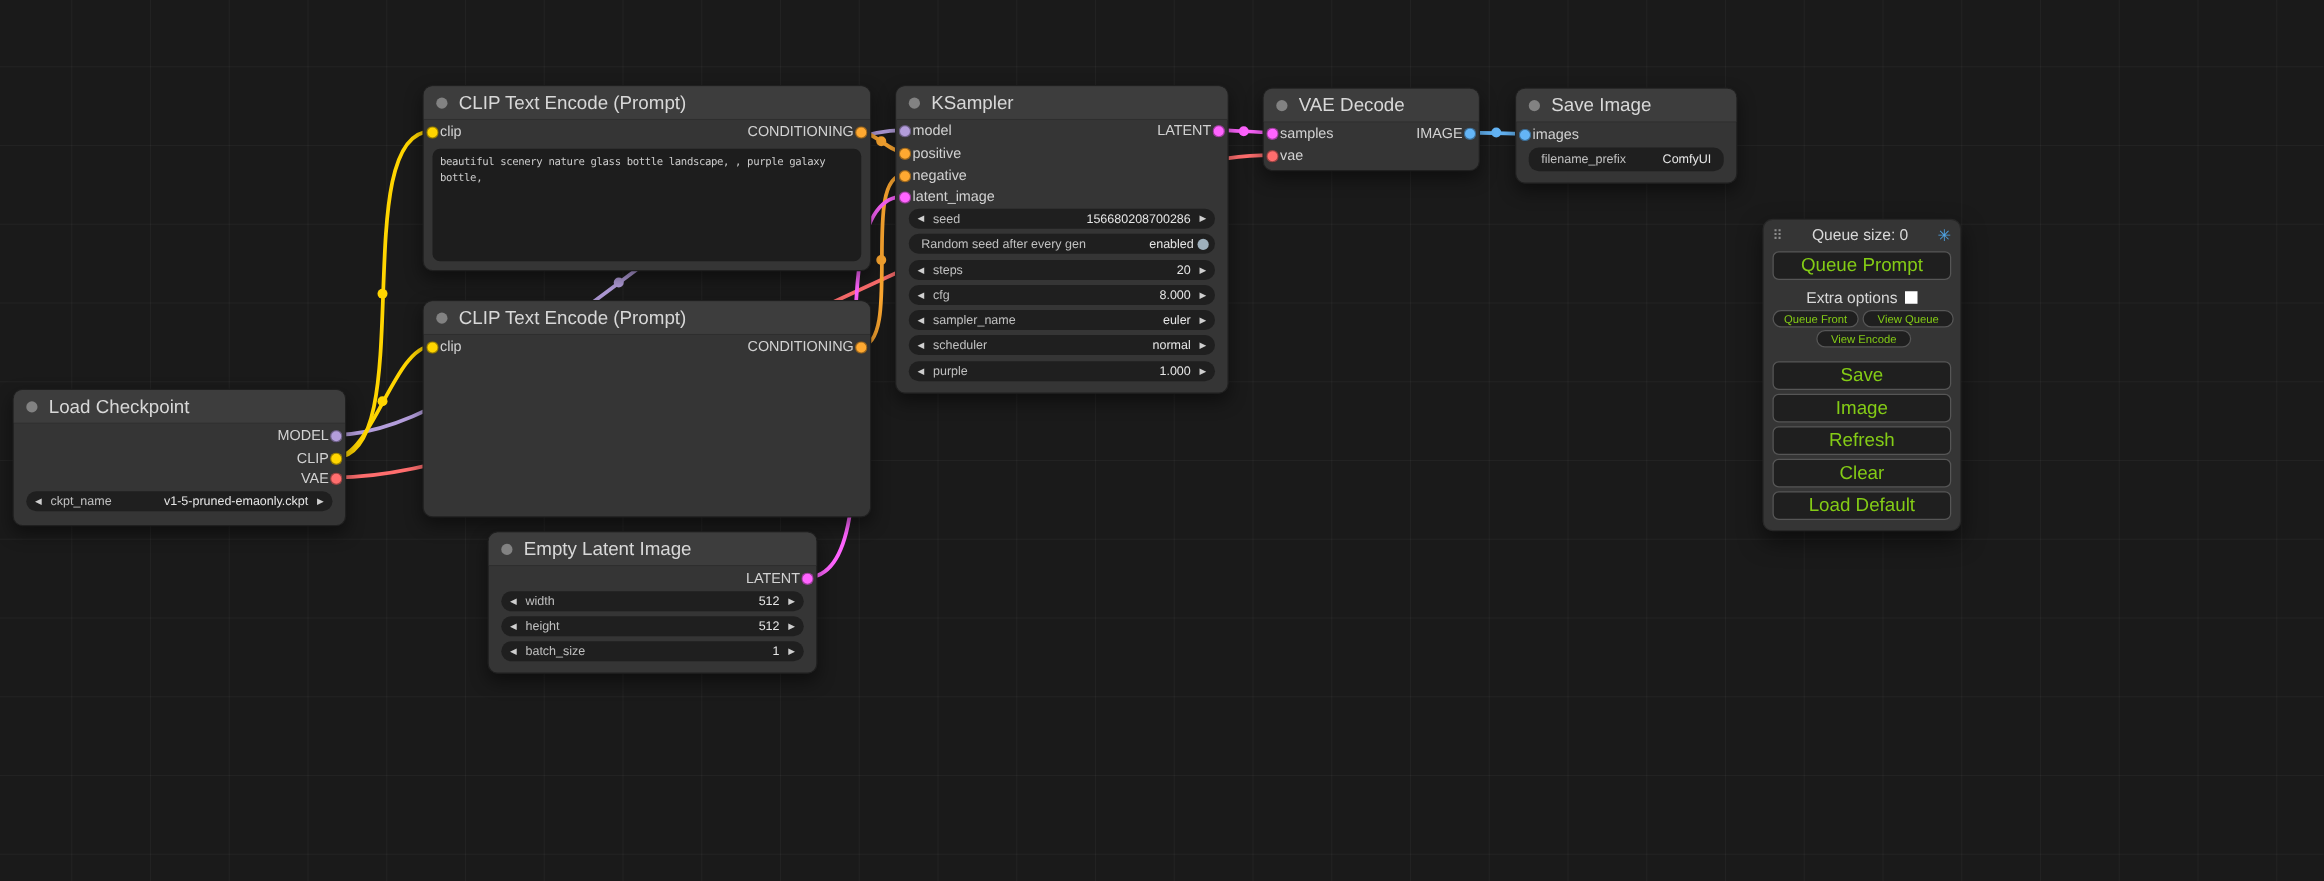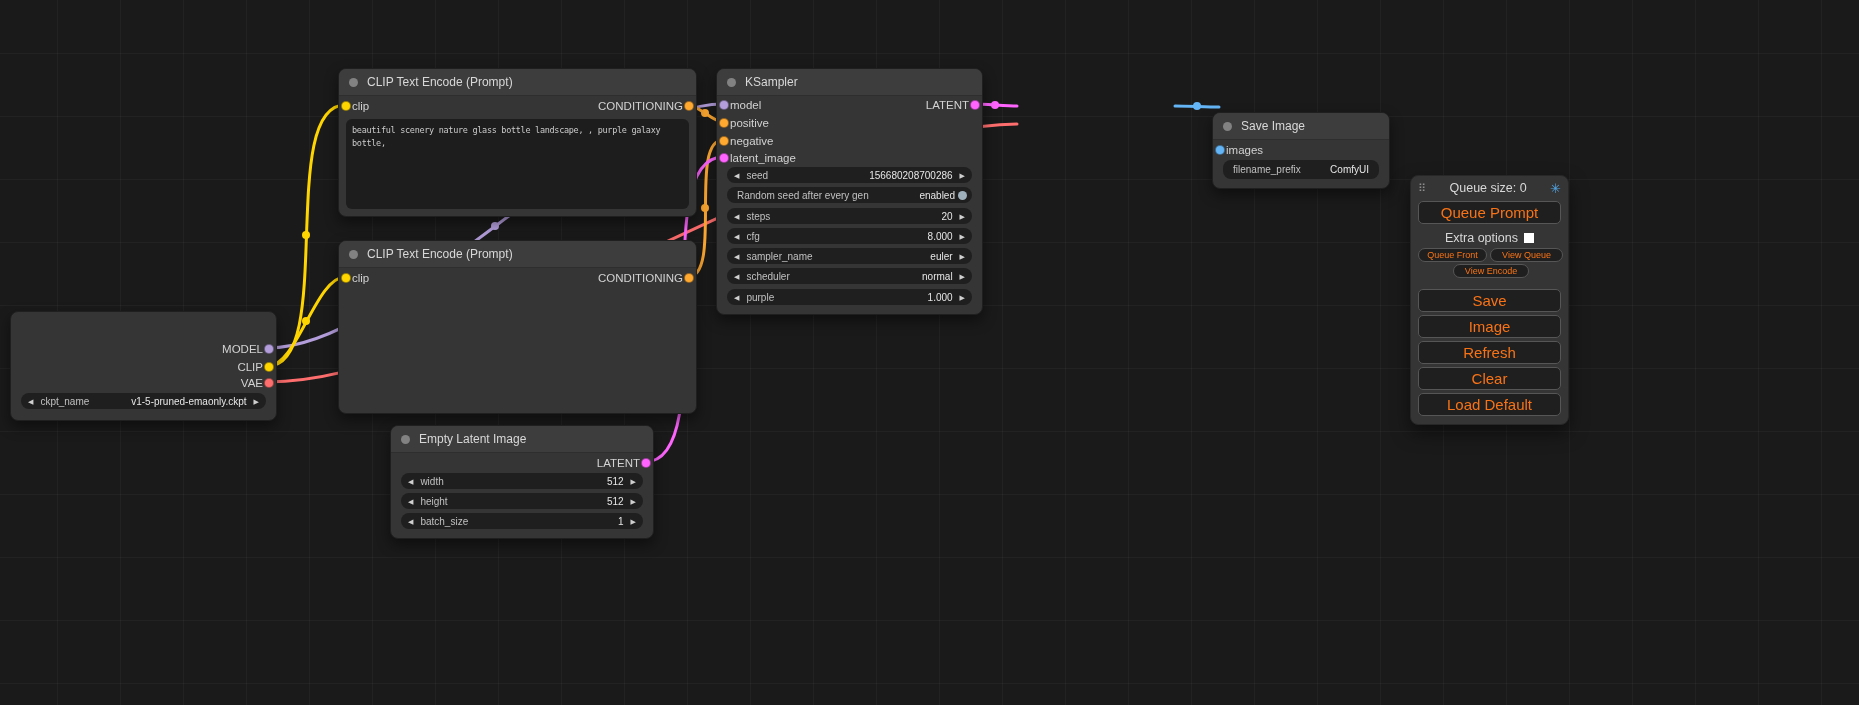--- a/index.html
+++ b/index.html
@@ -19,21 +19,21 @@
   }
   #wires{position:absolute;left:0;top:0;z-index:1;}
   #wires path{fill:none;stroke-width:3;stroke-linecap:round;}
 
   .node{
     position:absolute;background:#353535;border:1px solid #1f1f1f;border-radius:8px;
     box-shadow:0 6px 14px rgba(0,0,0,0.45);z-index:2;
   }
   .node-title{
     position:relative;height:26px;background:#3d3d3d;border-radius:7px 7px 0 0;
-    display:flex;align-items:center;padding:0 10px;font-size:12px;color:#d8d8d8;
+    display:flex;align-items:center;padding:0 10px;font-size:15px;color:#d8d8d8;
     border-bottom:1px solid #2e2e2e;
   }
   .collapse-dot{width:9px;height:9px;border-radius:50%;background:#828282;margin-right:9px;flex:0 0 auto;}
   .slot-row{position:absolute;height:16px;display:flex;align-items:center;font-size:11.5px;color:#d2d2d2;}
   .slot-row.in{left:13px;}
   .slot-row.out{right:13px;}
   .slot-dot{
     position:absolute;width:10px;height:10px;border-radius:50%;z-index:3;
     border:1px solid rgba(0,0,0,0.4);box-sizing:border-box;
   }
@@ -60,21 +60,21 @@
     position:absolute;left:1410px;top:175px;width:157px;height:248px;
     background:#353535;border:1px solid #272727;border-radius:8px;
     box-shadow:0 8px 18px rgba(0,0,0,0.5);z-index:5;
   }
   .qp-header{position:absolute;top:4px;left:7px;right:7px;height:16px;display:flex;align-items:center;}
   .drag-handle{color:#8d8d8d;font-size:11px;}
   .queue-size{flex:1;text-align:center;color:#d8d8d8;font-size:12.5px;}
   .gear{font-size:13px;line-height:1;}
   .qp-btn{
     position:absolute;left:7px;right:7px;background:#1f1f1f;border:1px solid #565656;
-    border-radius:5px;color:#f97316;display:flex;align-items:center;justify-content:center;
+    border-radius:5px;color:#84cc16;display:flex;align-items:center;justify-content:center;
   }
   .qp-btn.big{height:21px;font-size:15px;}
   .qp-btn.small{height:12px;font-size:9px;border-radius:8px;}
   .qp-extra{
     position:absolute;left:0;right:0;height:13px;display:flex;align-items:center;
     justify-content:center;gap:6px;font-size:12.5px;color:#d8d8d8;
   }
   .checkbox{width:10px;height:10px;background:#ffffff;display:inline-block;}
 </style>
 </head>
@@ -97,20 +97,24 @@
     <circle cx="306" cy="321" r="4" fill="#FFD500"></circle>
     <circle cx="642" cy="253" r="4" fill="#FF6E6E"></circle>
     <circle cx="705" cy="113" r="4" fill="#FFA931"></circle>
     <circle cx="705" cy="208" r="4" fill="#FFA931"></circle>
     <circle cx="684" cy="310" r="4" fill="#FF64FF"></circle>
     <circle cx="995" cy="105" r="4" fill="#FF64FF"></circle>
     <circle cx="1197" cy="106" r="4" fill="#64B5F6"></circle>
   </svg>
 
   <div class="node" style="left:10px;top:311px;width:265px;height:108px;">
+    <div class="node-title">
+      <span class="collapse-dot"></span>
+      <span>Load Checkpoint</span>
+    </div>
     <div class="slot-row out" style="top:29px">
         <span>MODEL</span>
       </div>
     <div class="slot-row out" style="top:47px">
         <span>CLIP</span>
       </div>
     <div class="slot-row out" style="top:63px">
         <span>VAE</span>
       </div>
     <span class="slot-dot out" style="top: 32px; background-color: rgb(179, 157, 219);"></span>
@@ -245,22 +249,40 @@
       <span class="arrow">▶</span>
     </div>
     <div class="widget" style="top:220px">
       <span class="arrow">◀</span>
       <span class="w-label">purple</span>
       <span class="w-value">1.000</span>
       <span class="arrow">▶</span>
     </div>
   </div>
 
-
-  <div class="node" style="left:1212px;top:70px;width:176px;height:75px;margin-top:42px;">
+  <div class="node" style="left:1010px;top:70px;width:172px;height:65px;">
+    <div class="node-title">
+      <span class="collapse-dot"></span>
+      <span>VAE Decode</span>
+    </div>
+    <div class="slot-row in" style="top:28px">
+        <span>samples</span>
+      </div>
+    <div class="slot-row in" style="top:46px">
+        <span>vae</span>
+      </div>
+    <div class="slot-row out" style="top:28px">
+        <span>IMAGE</span>
+      </div>
+    <span class="slot-dot in" style="top: 31px; background-color: rgb(255, 100, 255);"></span>
+    <span class="slot-dot in" style="top: 49px; background-color: rgb(255, 110, 110);"></span>
+    <span class="slot-dot out" style="top: 31px; background-color: rgb(100, 181, 246);"></span>
+  </div>
+
+  <div class="node" style="left:1212px;top:70px;width:176px;height:75px;">
     <div class="node-title">
       <span class="collapse-dot"></span>
       <span>Save Image</span>
     </div>
     <div class="slot-row in" style="top:29px">
         <span>images</span>
       </div>
     <span class="slot-dot in" style="top: 32px; background-color: rgb(100, 181, 246);"></span>
     <div class="widget no-arrows" style="top:47px;height:19px">
       <span class="w-label">filename_prefix</span>

